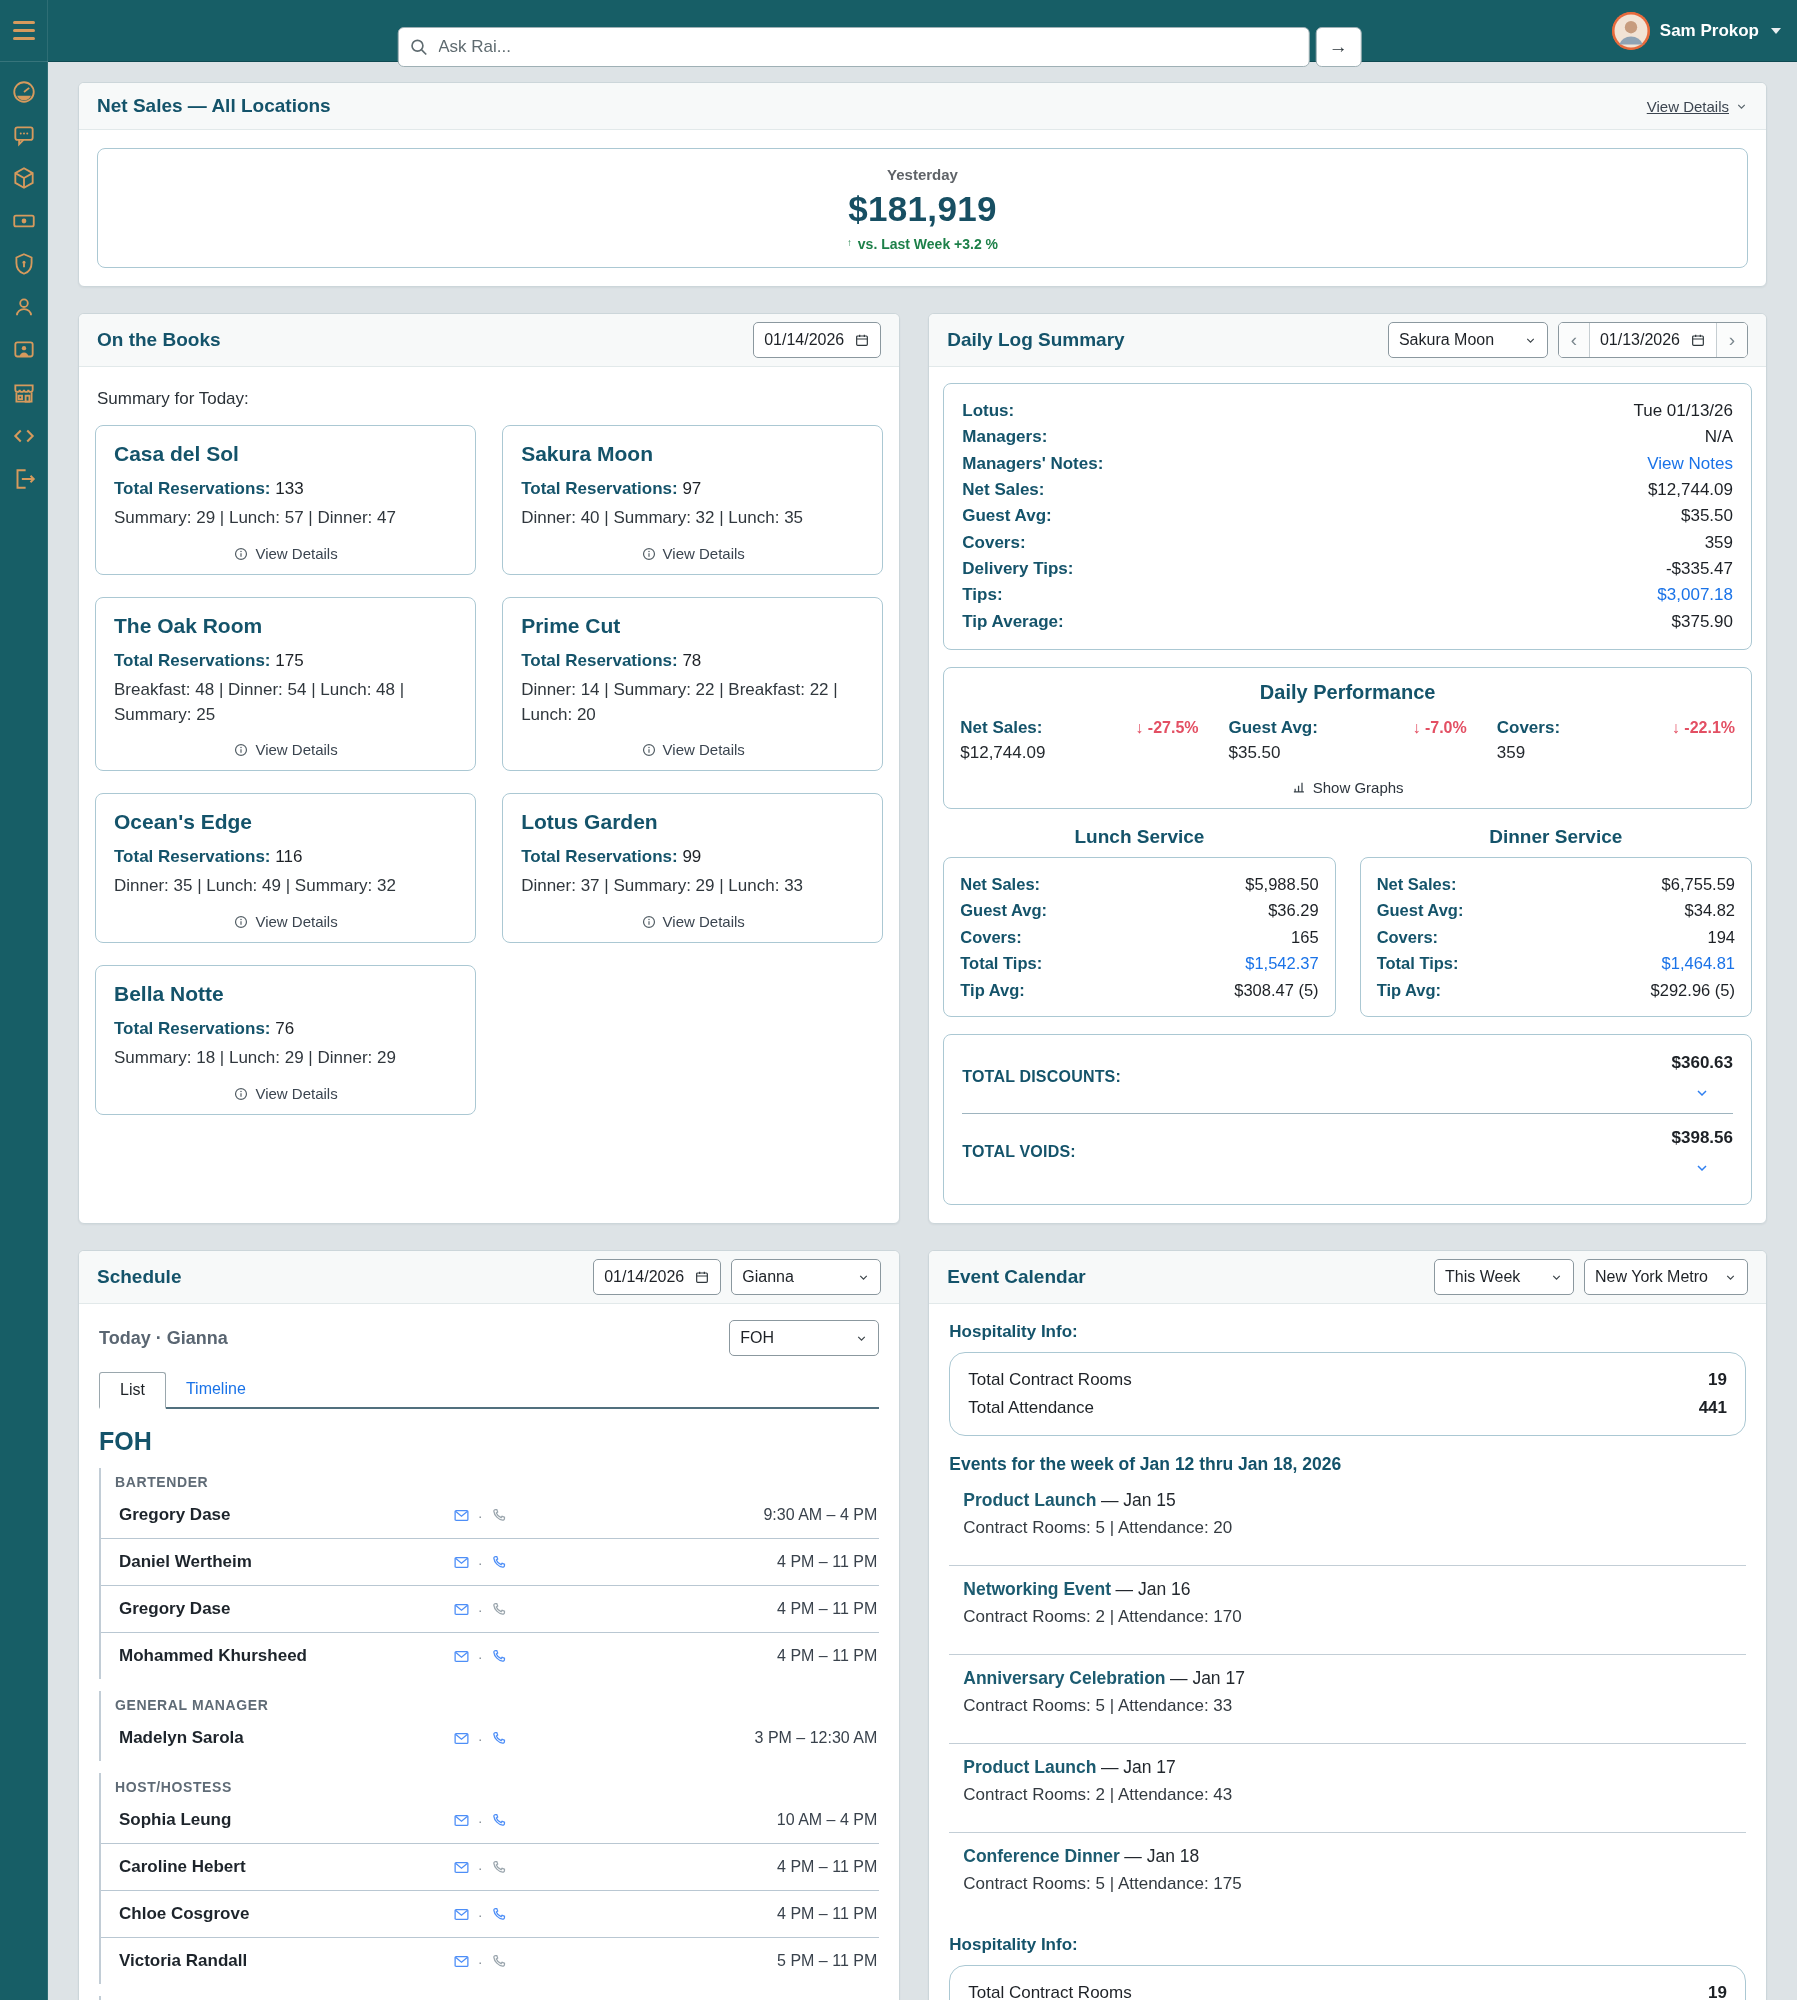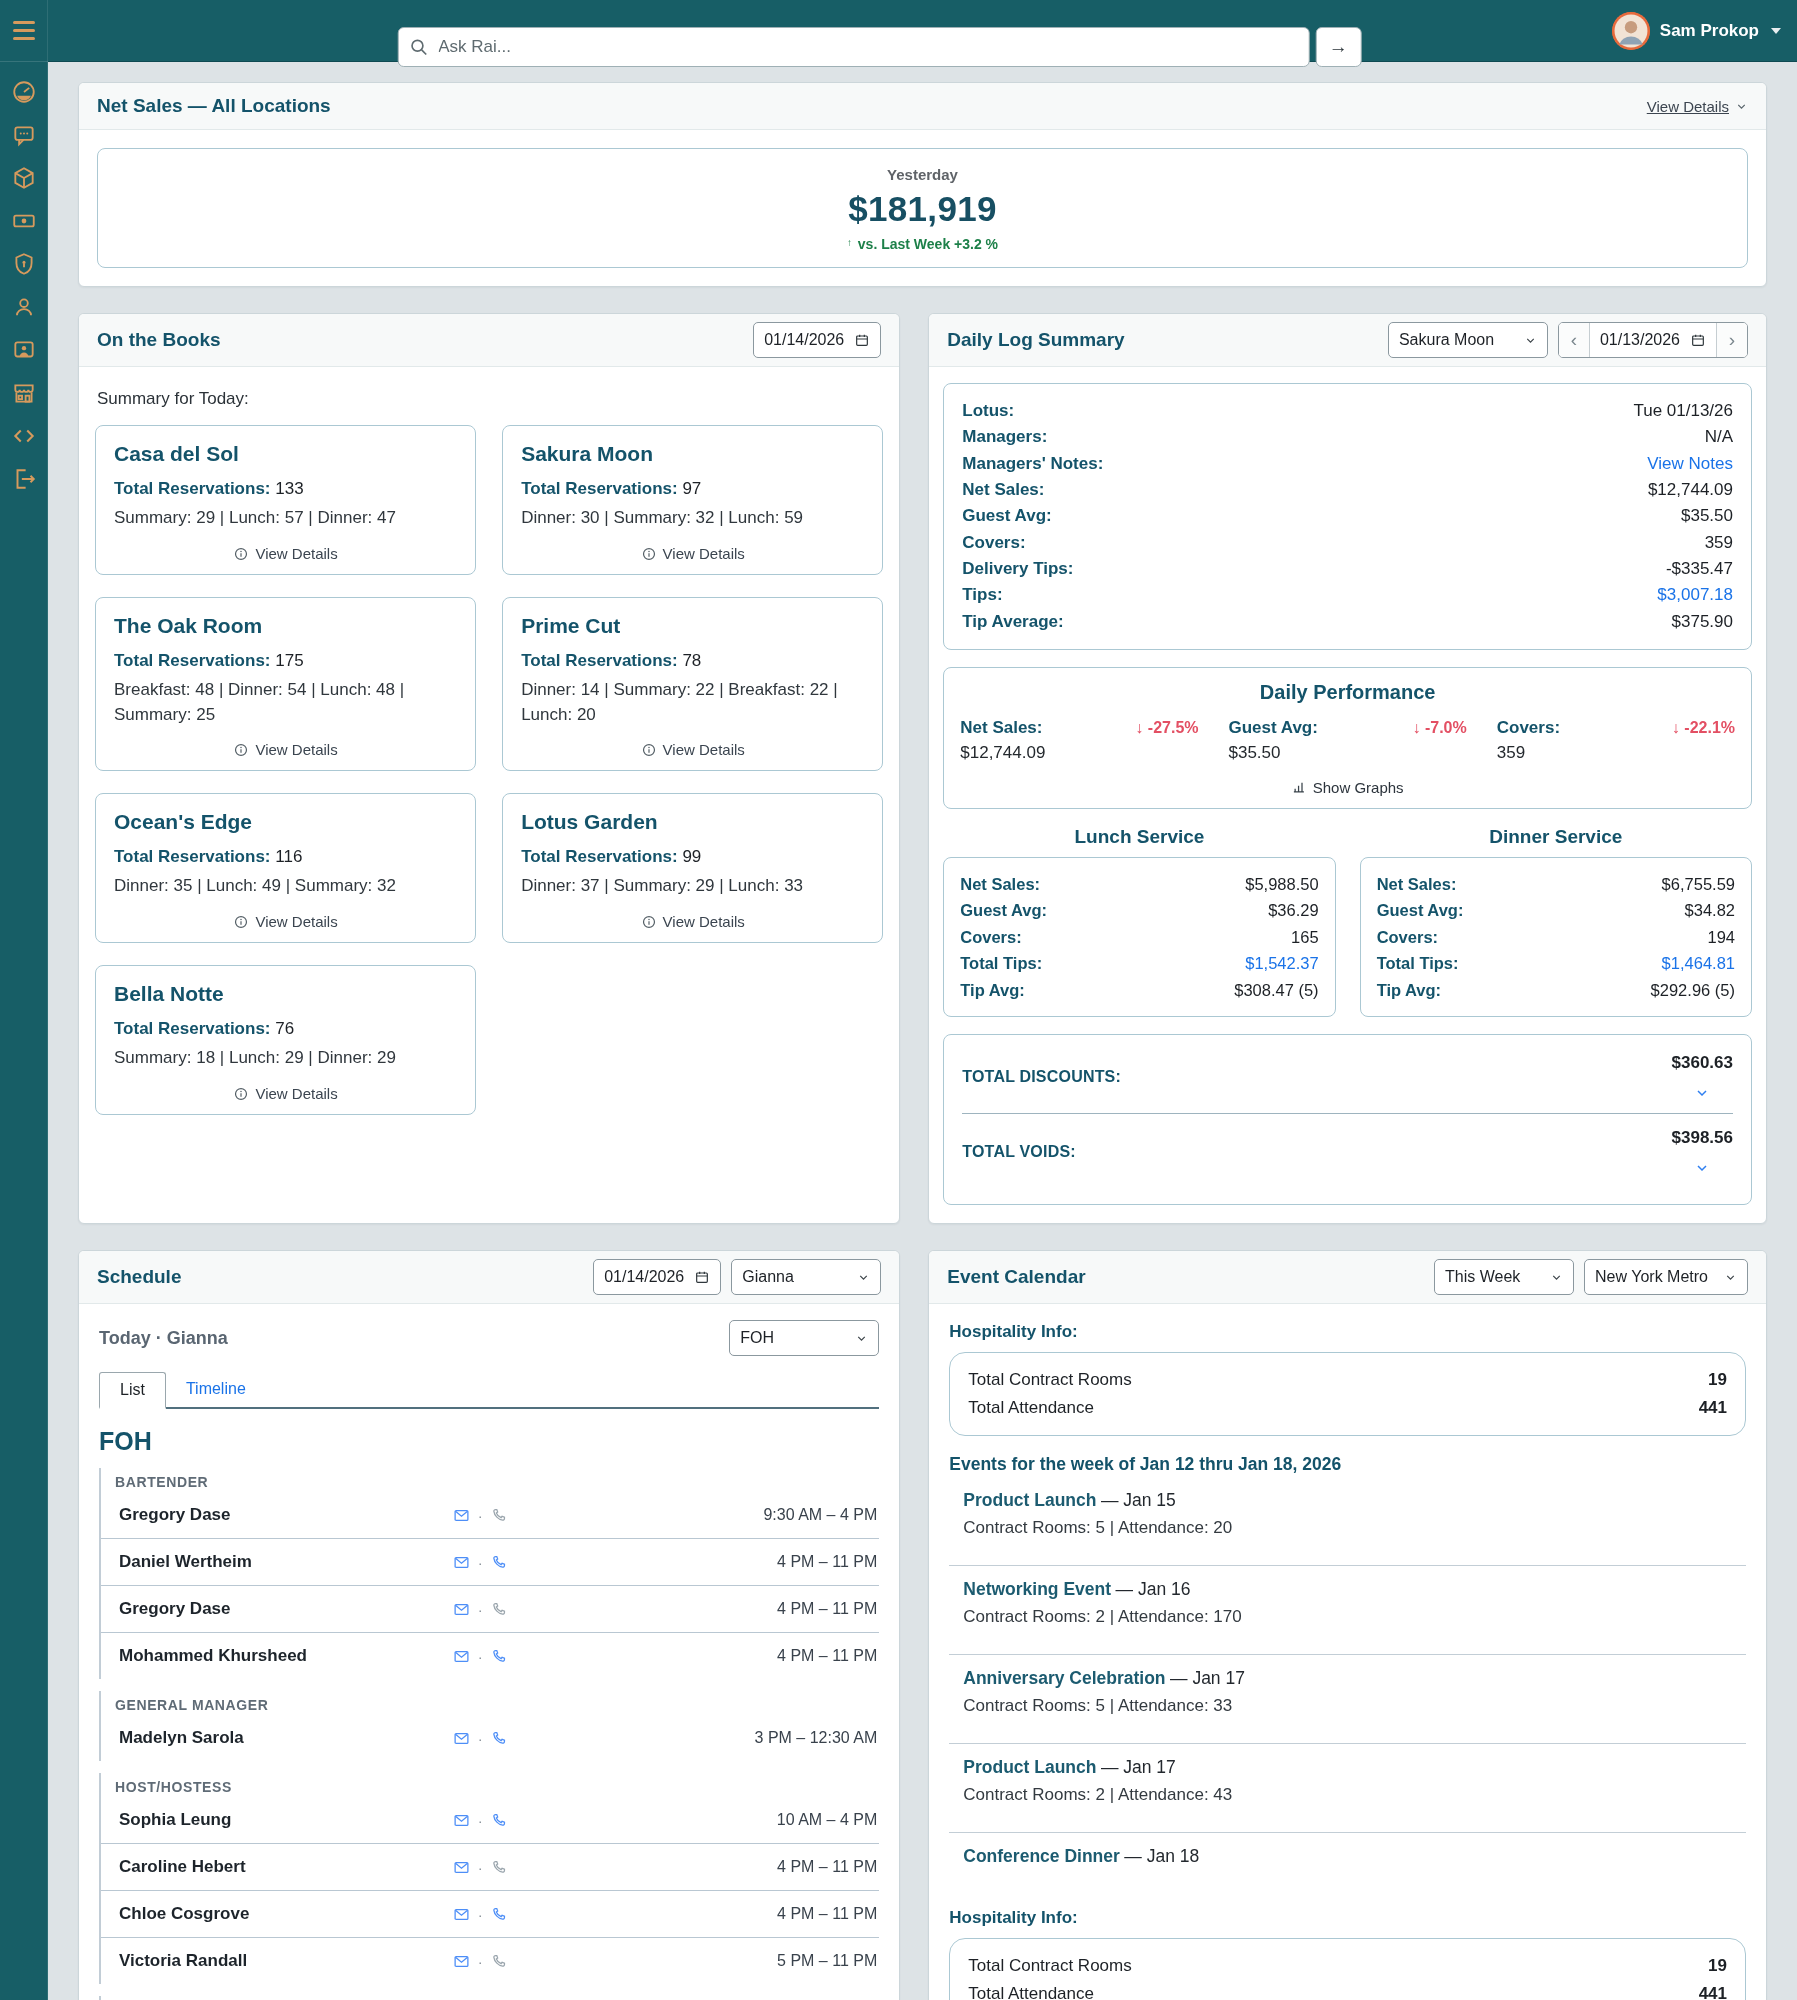--- a/index.html
+++ b/index.html
@@ -319,21 +319,21 @@
                 <span>View Details</span>
               </div>
             </div>
 
             <div class="loc-card">
               <div class="loc-name">Sakura Moon</div>
               <div class="loc-total">
                 <b>Total Reservations:</b>
                 <span>97</span>
               </div>
-              <div class="loc-breakdown">Dinner: 30 | Summary: 32 | Lunch: 59</div>
+              <div class="loc-breakdown">Dinner: 40 | Summary: 32 | Lunch: 35</div>
               <div class="loc-view">
                 <span class="info-circle">
                   <svg width="16" height="16" viewBox="0 0 24 24" fill="none" stroke="currentColor" stroke-width="1.8">
                     <circle cx="12" cy="12" r="8.2"></circle>
                     <path d="M12 11 V16"></path>
                     <circle cx="12" cy="8.2" r="1.1" fill="currentColor" stroke="none"></circle>
                   </svg>
                 </span>
                 <span>View Details</span>
               </div>
@@ -975,20 +975,21 @@
                 <span class="event-date">— Jan 17</span>
               </div>
               <div class="event-details">Contract Rooms: 2 | Attendance: 43</div>
             </div>
 
             <div class="event-item">
               <div>
                 <span class="event-name">Conference Dinner</span>
                 <span class="event-date">— Jan 18</span>
               </div>
+              <div class="event-details">Contract Rooms: 5 | Attendance: 175</div>
             </div>
 
         </div>
 
         <div class="hosp-label" style="margin-top:14px;">Hospitality Info:</div>
         <div class="hosp-card" style="margin-bottom:4px;">
 
             <div class="hosp-row">
               <span>Total Contract Rooms</span>
               <span class="hosp-value">19</span>

